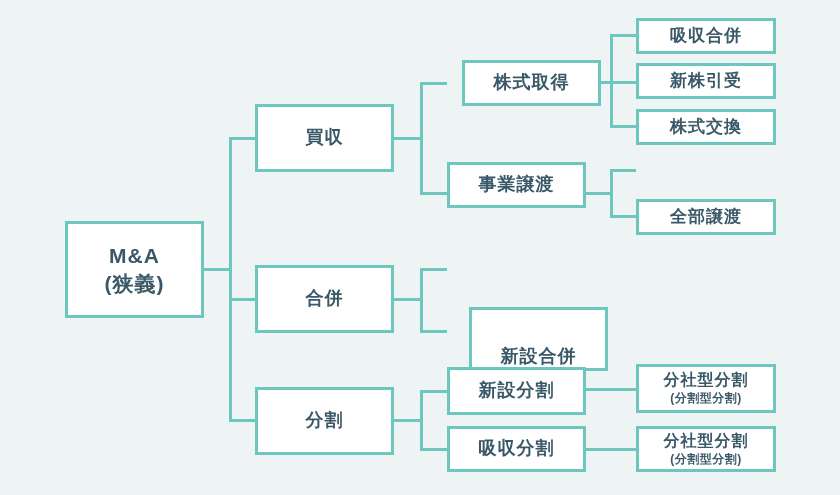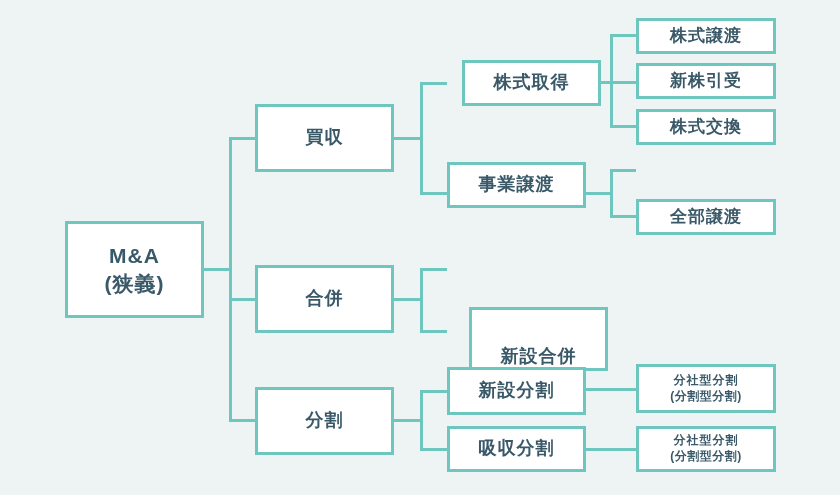--- a/index.html
+++ b/index.html
@@ -31,21 +31,21 @@
     flex-direction: column;
     align-items: center;
     justify-content: center;
     text-align: center;
     letter-spacing: 1px;
     line-height: 1.3;
   }
   .sz-root { font-size: 21px; }
   .sz-mid  { font-size: 18px; }
   .sz-sm   { font-size: 17px; }
-  .leaf-main { font-size: 12px; display: block; }
+  .leaf-main { font-size: 16px; display: block; }
   .leaf-sub  { font-size: 12px; display: block; letter-spacing: 0.5px; text-align: right; }
   .line {
     position: absolute;
     background: var(--teal);
   }
 </style>
 </head>
 <body>
 
 <div class="canvas">
@@ -116,21 +116,21 @@
 
   <div class="node sz-mid" style="left:447px; top:367px; width:139px; height:48px;">
     <span>新設分割</span>
   </div>
 
   <div class="node sz-mid" style="left:447px; top:426px; width:139px; height:46px;">
     <span>吸収分割</span>
   </div>
 
   <div class="node sz-sm" style="left:636px; top:18px; width:140px; height:36px;">
-    <span>株式譲渡</span>
+    <span>吸収合併</span>
   </div>
 
   <div class="node sz-sm" style="left:636px; top:63px; width:140px; height:36px;">
     <span>新株引受</span>
   </div>
 
   <div class="node sz-sm" style="left:636px; top:109px; width:140px; height:36px;">
     <span>株式交換</span>
   </div>
 

